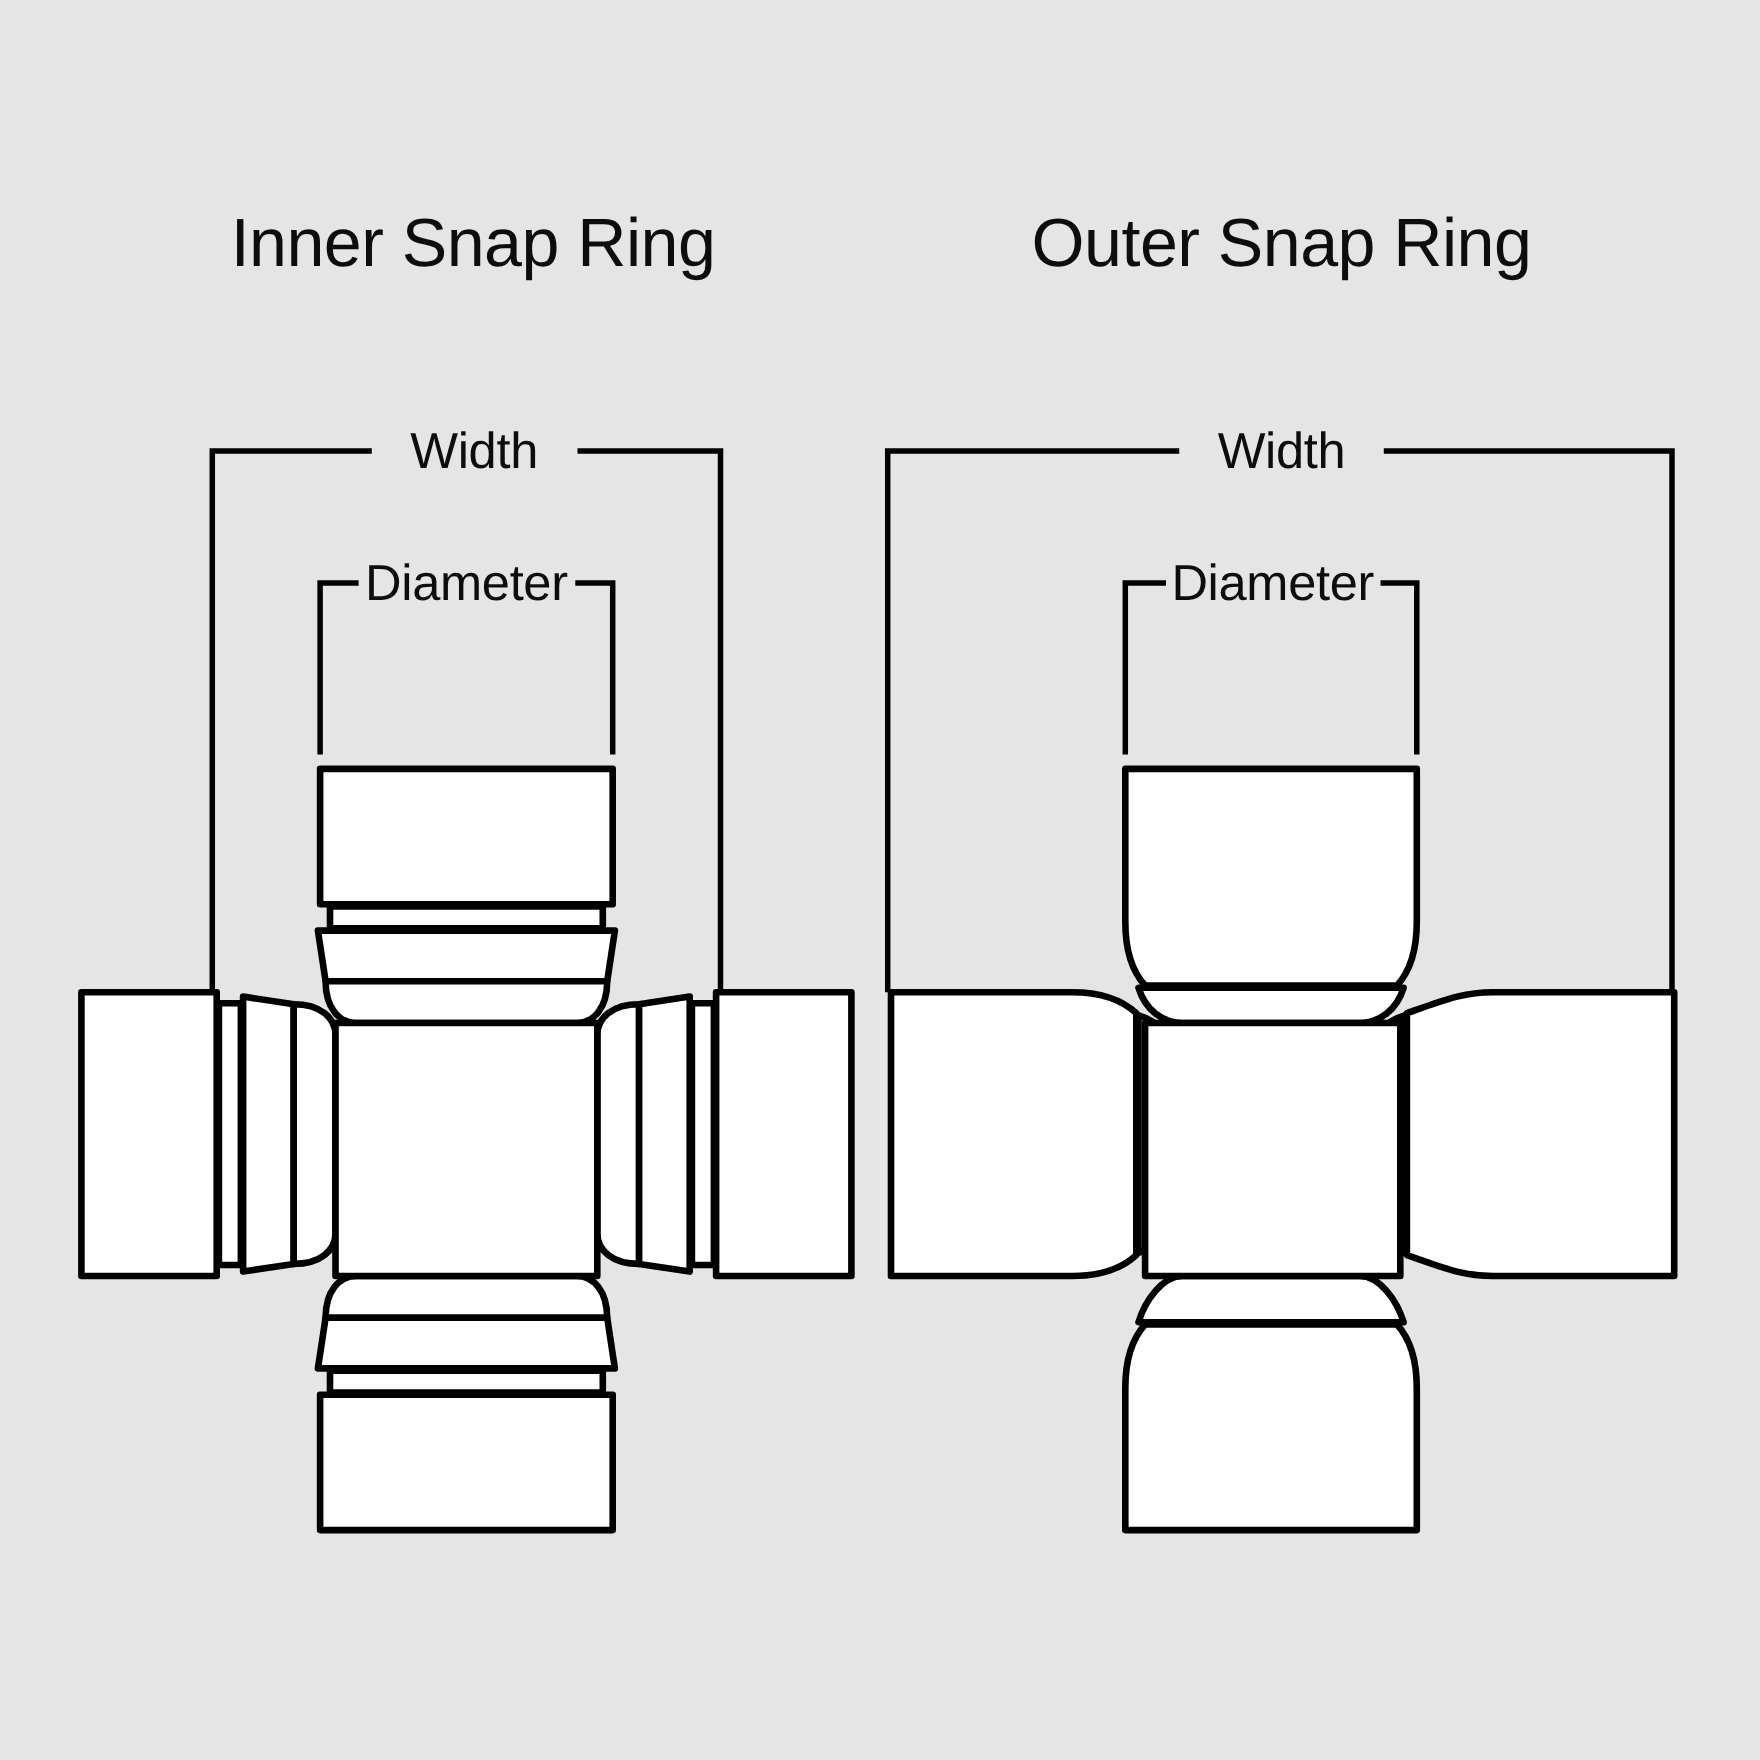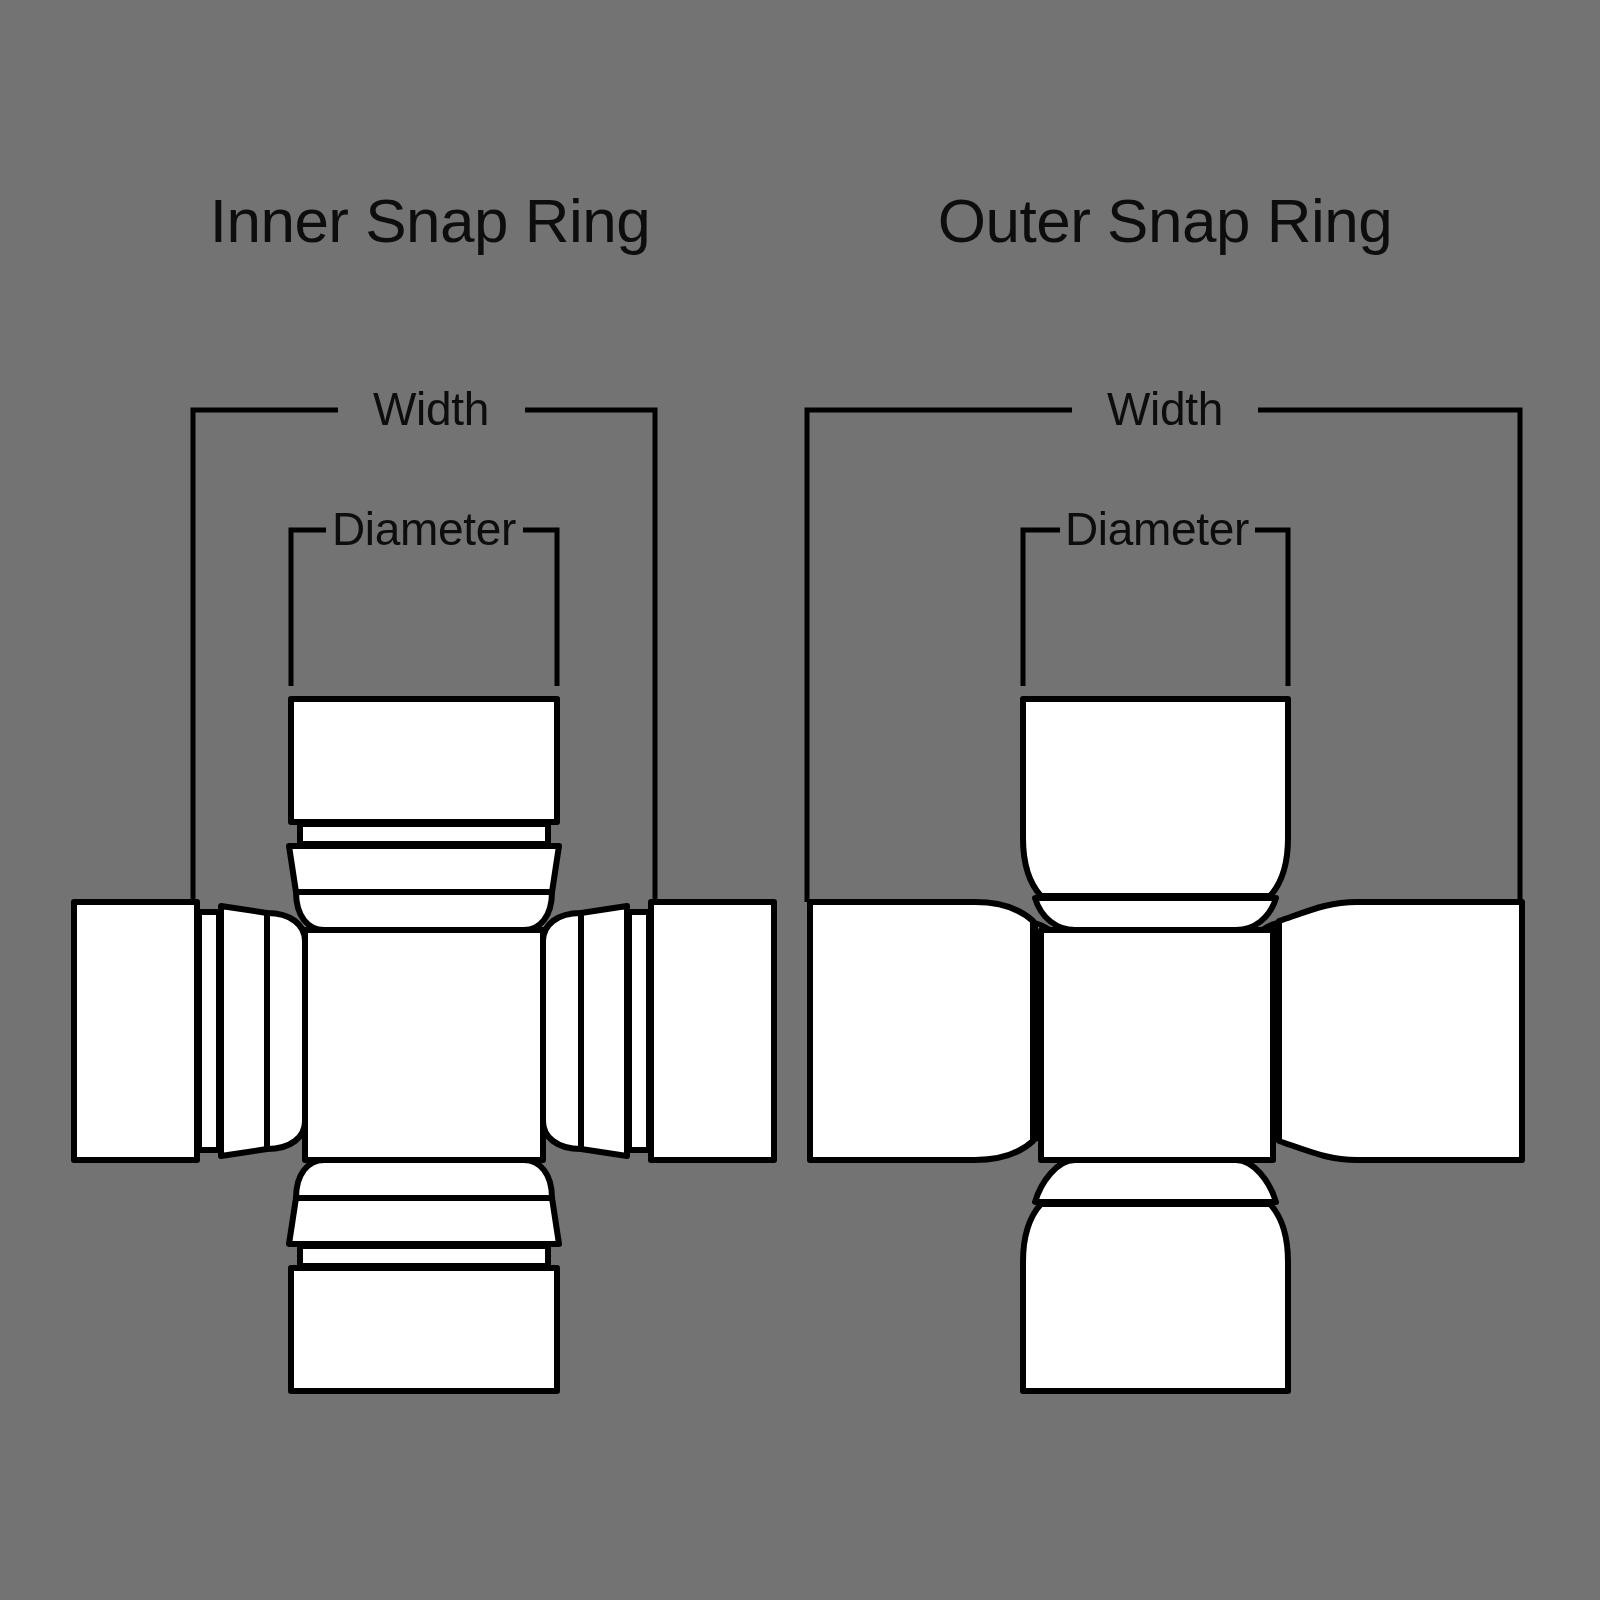--- a/index.html
+++ b/index.html
@@ -10,21 +10,21 @@
   body {
     width: 1600px;
     height: 1600px;
     font-family: "Liberation Sans", sans-serif;
     overflow: hidden;
   }
   #stage {
     position: relative;
     width: 1600px;
     height: 1600px;
-    background: #737373;
+    background: #e5e5e5;
   }
   #stage svg {
     position: absolute;
     left: 0;
     top: 0;
     display: block;
   }
   .ujoint-line {
     fill: #ffffff;
     stroke: #000000;

